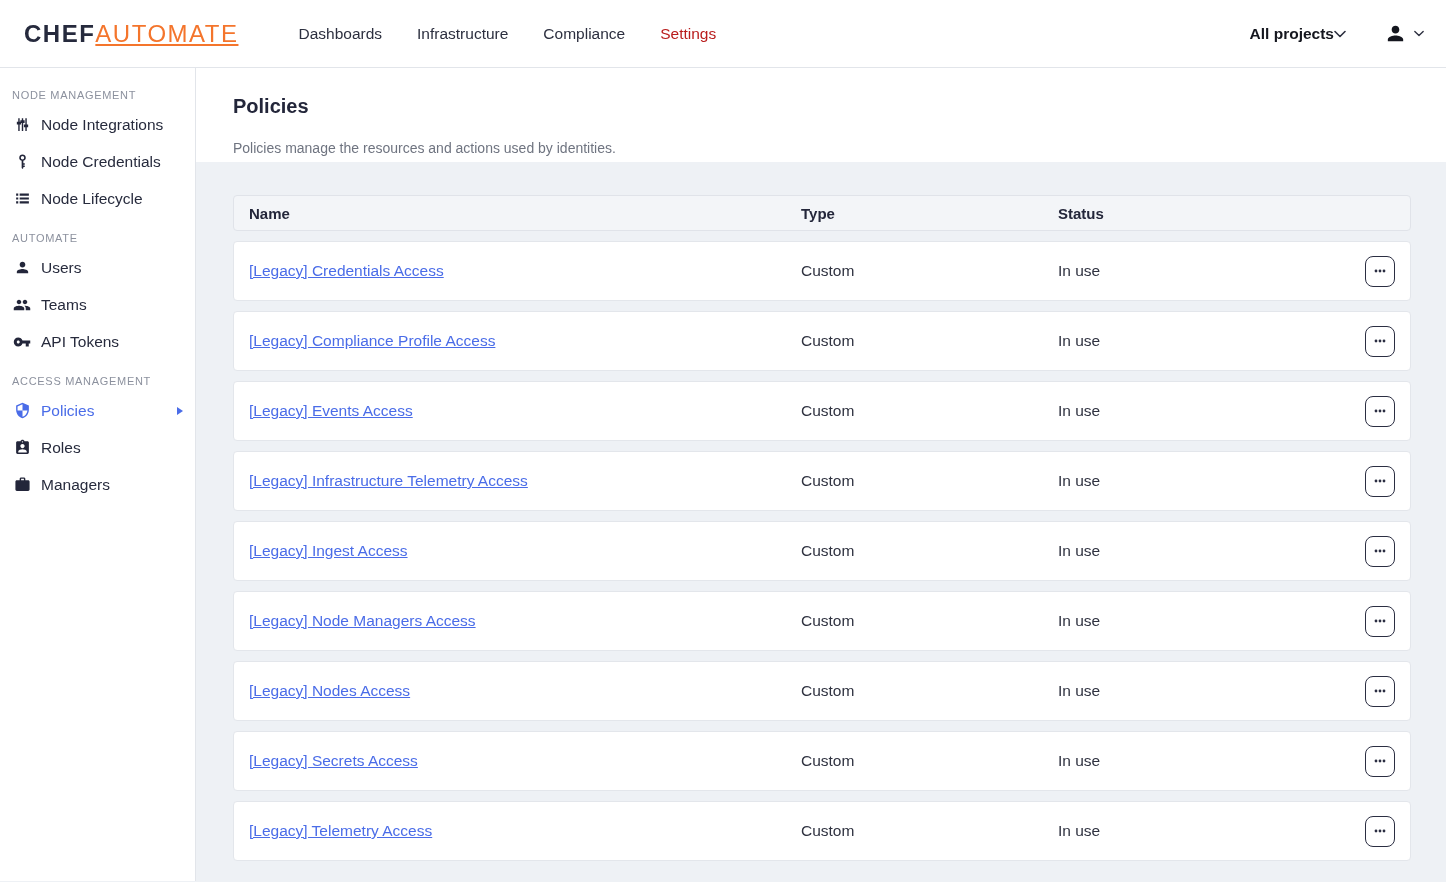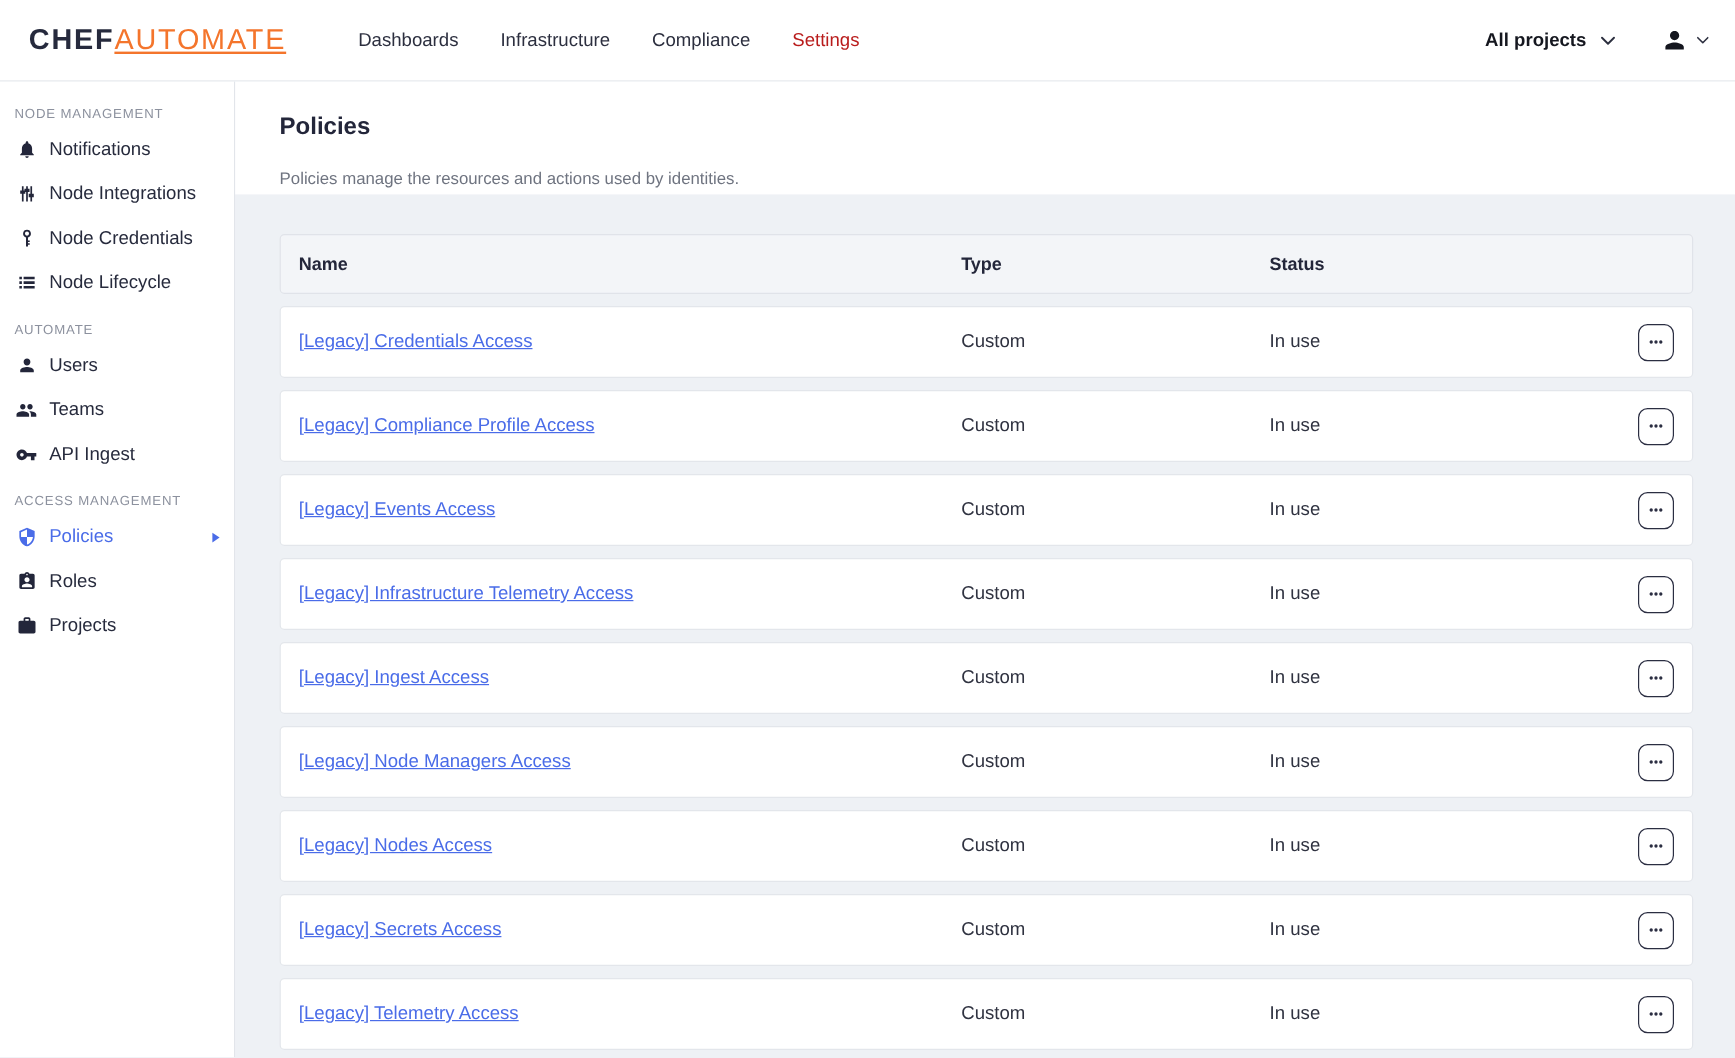--- a/index.html
+++ b/index.html
@@ -24,21 +24,21 @@
   .logo .automate { font-weight: normal; color: #f4752c; text-decoration: underline; }
   .nav-links { display: flex; gap: 35px; margin-left: 60px; }
   .nav-link {
     font-size: 15.5px;
     color: #2c2f3f;
     text-decoration: none;
     cursor: pointer;
   }
   .nav-link.active { color: #b91c1c; }
   .nav-right { margin-left: auto; display: flex; align-items: center; gap: 38px; }
-  .projects-picker { display: flex; align-items: center; gap: 12px; cursor: pointer; }
+  .projects-picker { display: flex; align-items: center; cursor: pointer; }
   .projects-label { font-size: 15.5px; font-weight: bold; color: #15171f; }
   .chev { display: inline-flex; color: #2c2f3f; }
   .user-menu { display: flex; align-items: center; gap: 7px; cursor: pointer; }
   .avatar { display: inline-flex; color: #14161e; }
 
   
   .shell { display: flex; height: 813px; }
 
   
   .sidebar {
@@ -88,21 +88,21 @@
   
   .table { width: 1178px; }
   .thead, .row {
     display: grid;
     grid-template-columns: 552px 257px 1fr 70px;
     align-items: center;
     padding-left: 15px;
     border-radius: 4px;
   }
   .thead {
-    height: 50px;
+    height: 36px;
     background: #f3f5f8;
     border: 1px solid #e0e3e9;
   }
   .th { font-size: 15px; font-weight: bold; color: #23263a; }
   .row {
     height: 60px;
     margin-top: 10px;
     background: #fff;
     border: 1px solid #e3e6eb;
   }
@@ -164,28 +164,20 @@
 
 <div class="shell">
 
   <aside class="sidebar">
 
     <div class="side-section">
       <div class="side-section-label">NODE MANAGEMENT</div>
       <div class="side-item">
         <span class="icn">
           <svg width="17" height="17" viewBox="0 0 24 24" fill="currentColor">
-              <path d="M12 22c1.1 0 2-.9 2-2h-4c0 1.1.9 2 2 2zm6-6v-5c0-3.07-1.63-5.64-4.5-6.32V4c0-.83-.67-1.5-1.5-1.5S10.5 3.17 10.5 4v.68C7.64 5.36 6 7.92 6 11v5l-2 2v1h16v-1l-2-2z"></path>
-            </svg>
-        </span>
-        <span>Notifications</span>
-      </div>
-      <div class="side-item">
-        <span class="icn">
-          <svg width="17" height="17" viewBox="0 0 24 24" fill="currentColor">
               <path d="M6 3h2v5h2v4H8v9H6v-9H4V8h2V3zm10 0h2v9h2v4h-2v5h-2v-5h-2v-4h2V3zm-5 0h2v3h2v4h-2v11h-2V10H9V6h2V3z"></path>
             </svg>
         </span>
         <span>Node Integrations</span>
       </div>
       <div class="side-item">
         <span class="icn">
           <svg width="17" height="17" viewBox="0 0 24 24" fill="currentColor">
               <path d="M12 2a4.6 4.6 0 0 0-1.2 9.04V21l1.2 1.6 1.2-1.6v-1.2h2v-2h-2v-1.2h2v-2h-2v-3.56A4.6 4.6 0 0 0 12 2zm0 2.2a2.4 2.4 0 1 1 0 4.8 2.4 2.4 0 0 1 0-4.8z"></path>
             </svg>
@@ -219,21 +211,21 @@
             </svg>
         </span>
         <span>Teams</span>
       </div>
       <div class="side-item">
         <span class="icn">
           <svg width="18" height="18" viewBox="0 0 24 24" fill="currentColor">
               <path d="M12.65 10C11.83 7.67 9.61 6 7 6c-3.31 0-6 2.69-6 6s2.69 6 6 6c2.61 0 4.83-1.67 5.65-4H17v4h4v-4h2v-4H12.65zM7 14c-1.1 0-2-.9-2-2s.9-2 2-2 2 .9 2 2-.9 2-2 2z"></path>
             </svg>
         </span>
-        <span>API Ingest</span>
+        <span>API Tokens</span>
       </div>
     </div>
 
     <div class="side-section">
       <div class="side-section-label">ACCESS MANAGEMENT</div>
       <div class="side-item selected">
         <span class="icn">
           <svg width="17" height="17" viewBox="0 0 24 24" fill="currentColor">
               <path d="M12 1L3 5v6c0 5.55 3.84 10.74 9 12 5.16-1.26 9-6.45 9-12V5l-9-4zm0 10.99h7c-.53 4.12-3.28 7.79-7 8.94V12H5V6.3l7-3.11v8.8z"></path>
             </svg>
@@ -248,21 +240,21 @@
             </svg>
         </span>
         <span>Roles</span>
       </div>
       <div class="side-item">
         <span class="icn">
           <svg width="17" height="17" viewBox="0 0 24 24" fill="currentColor">
               <path d="M20 6h-4V4c0-1.11-.89-2-2-2h-4c-1.11 0-2 .89-2 2v2H4c-1.11 0-1.99.89-1.99 2L2 19c0 1.11.89 2 2 2h16c1.11 0 2-.89 2-2V8c0-1.11-.89-2-2-2zm-6 0h-4V4h4v2z"></path>
             </svg>
         </span>
-        <span>Projects</span>
+        <span>Managers</span>
       </div>
     </div>
   </aside>
 
   <main class="main">
     <div class="page-header">
       <h1 class="page-title">Policies</h1>
       <p class="page-subtitle">Policies manage the resources and actions used by identities.</p>
     </div>
 

